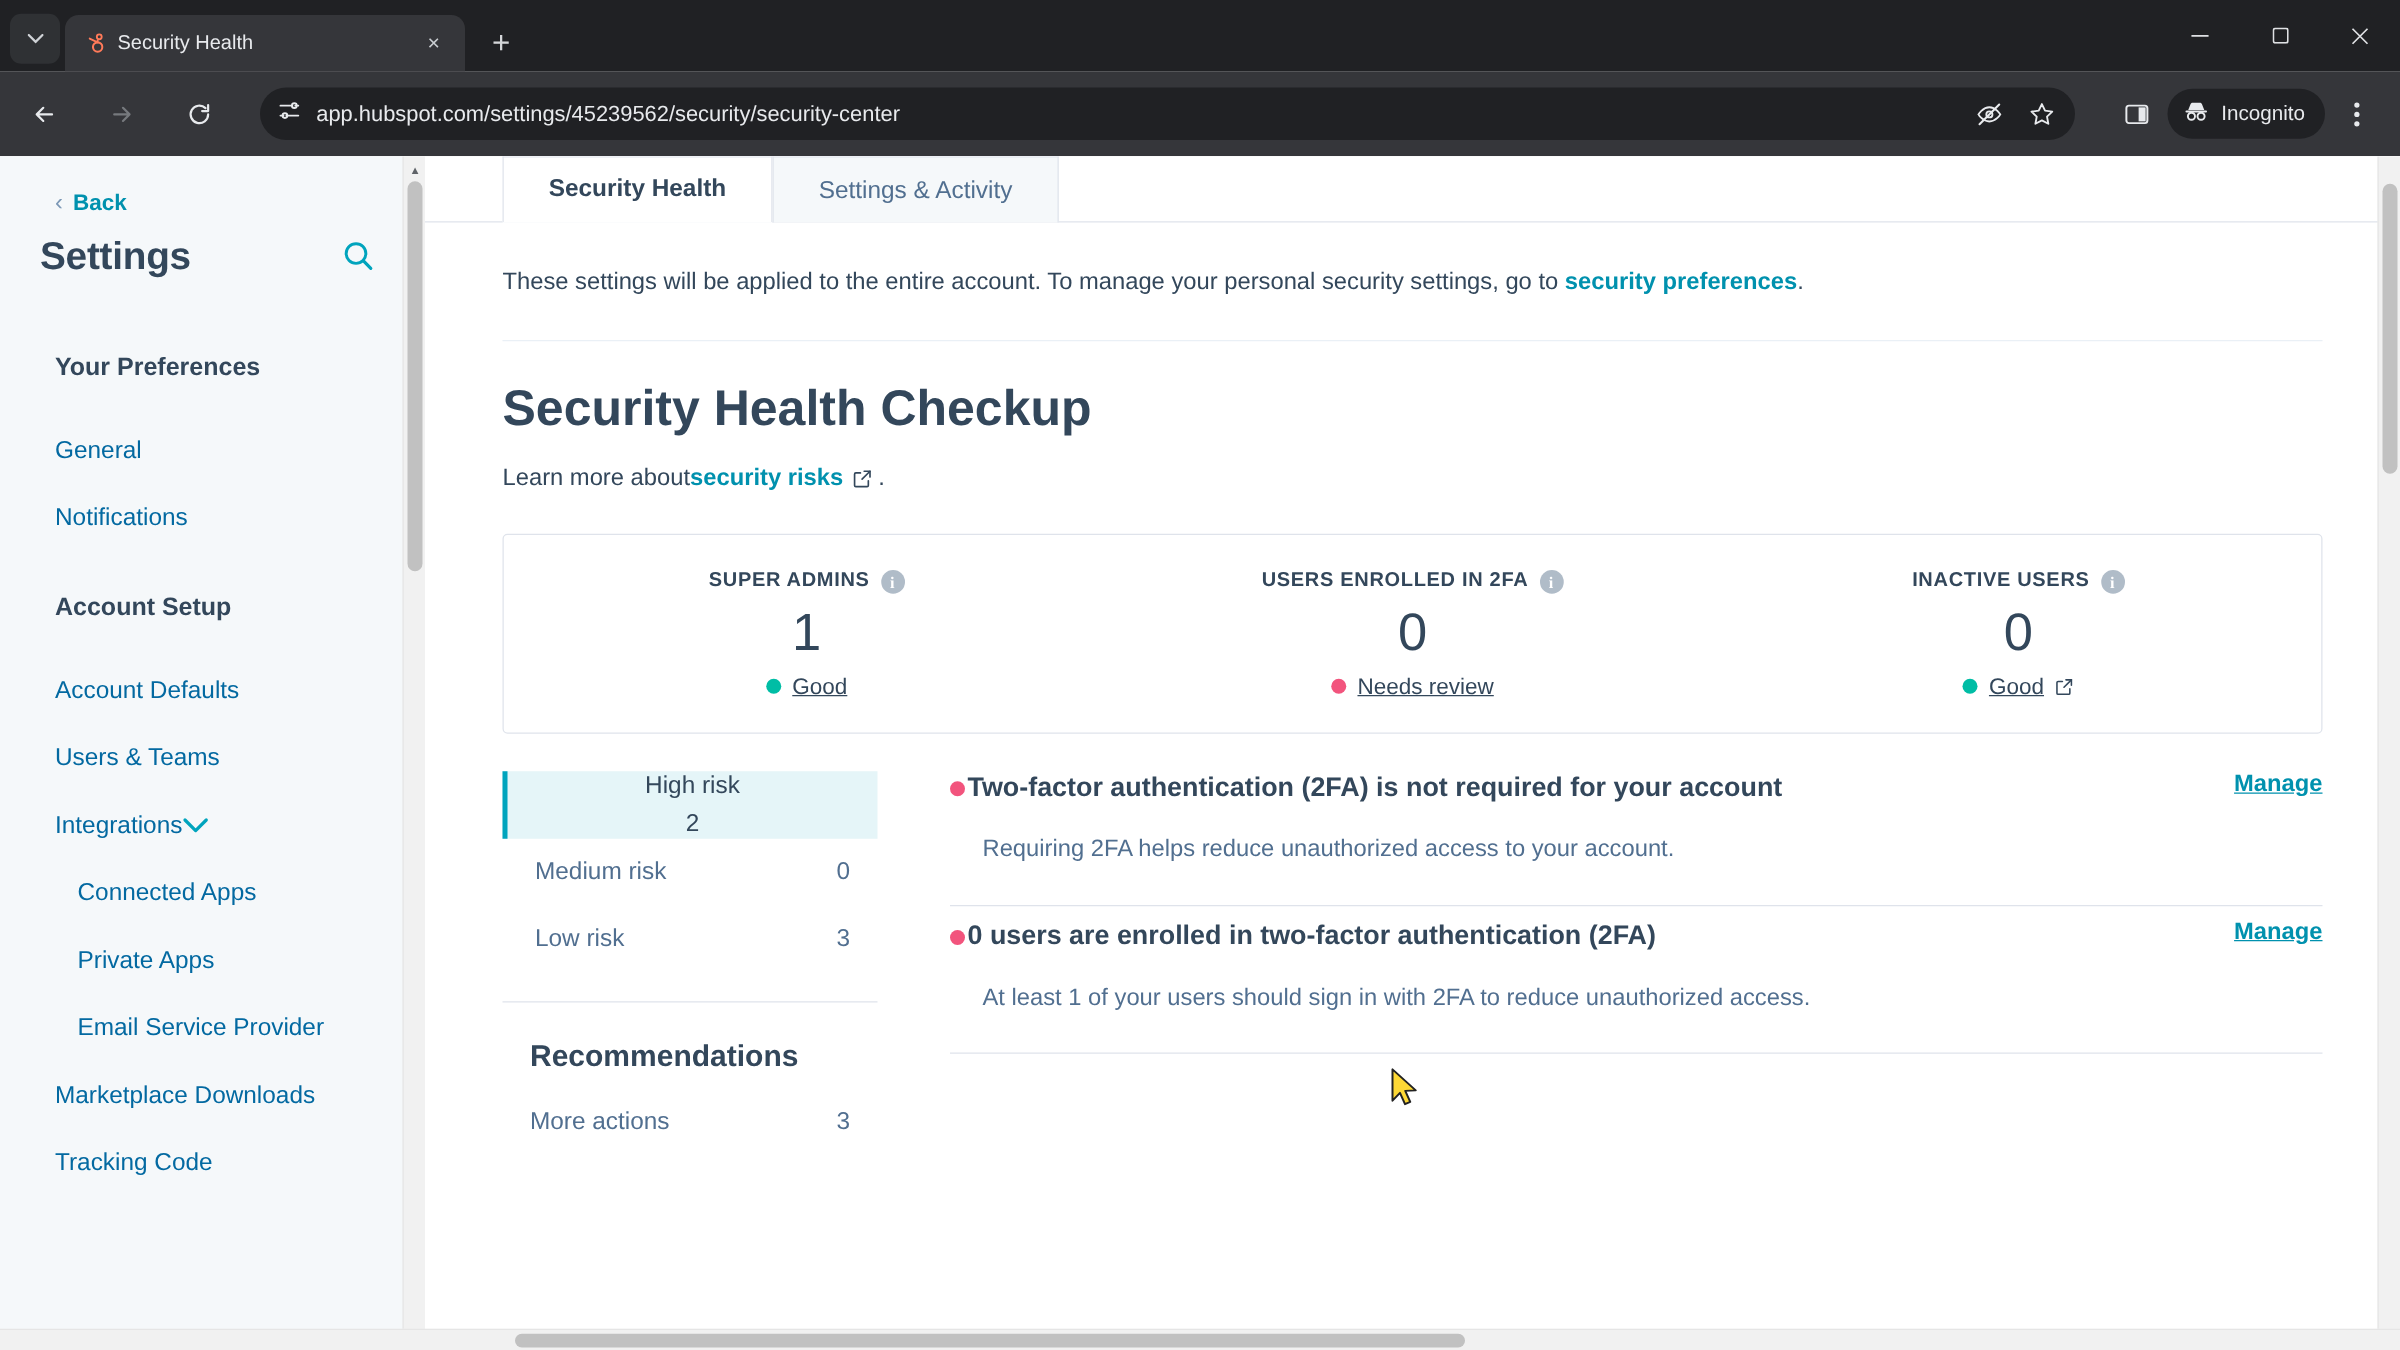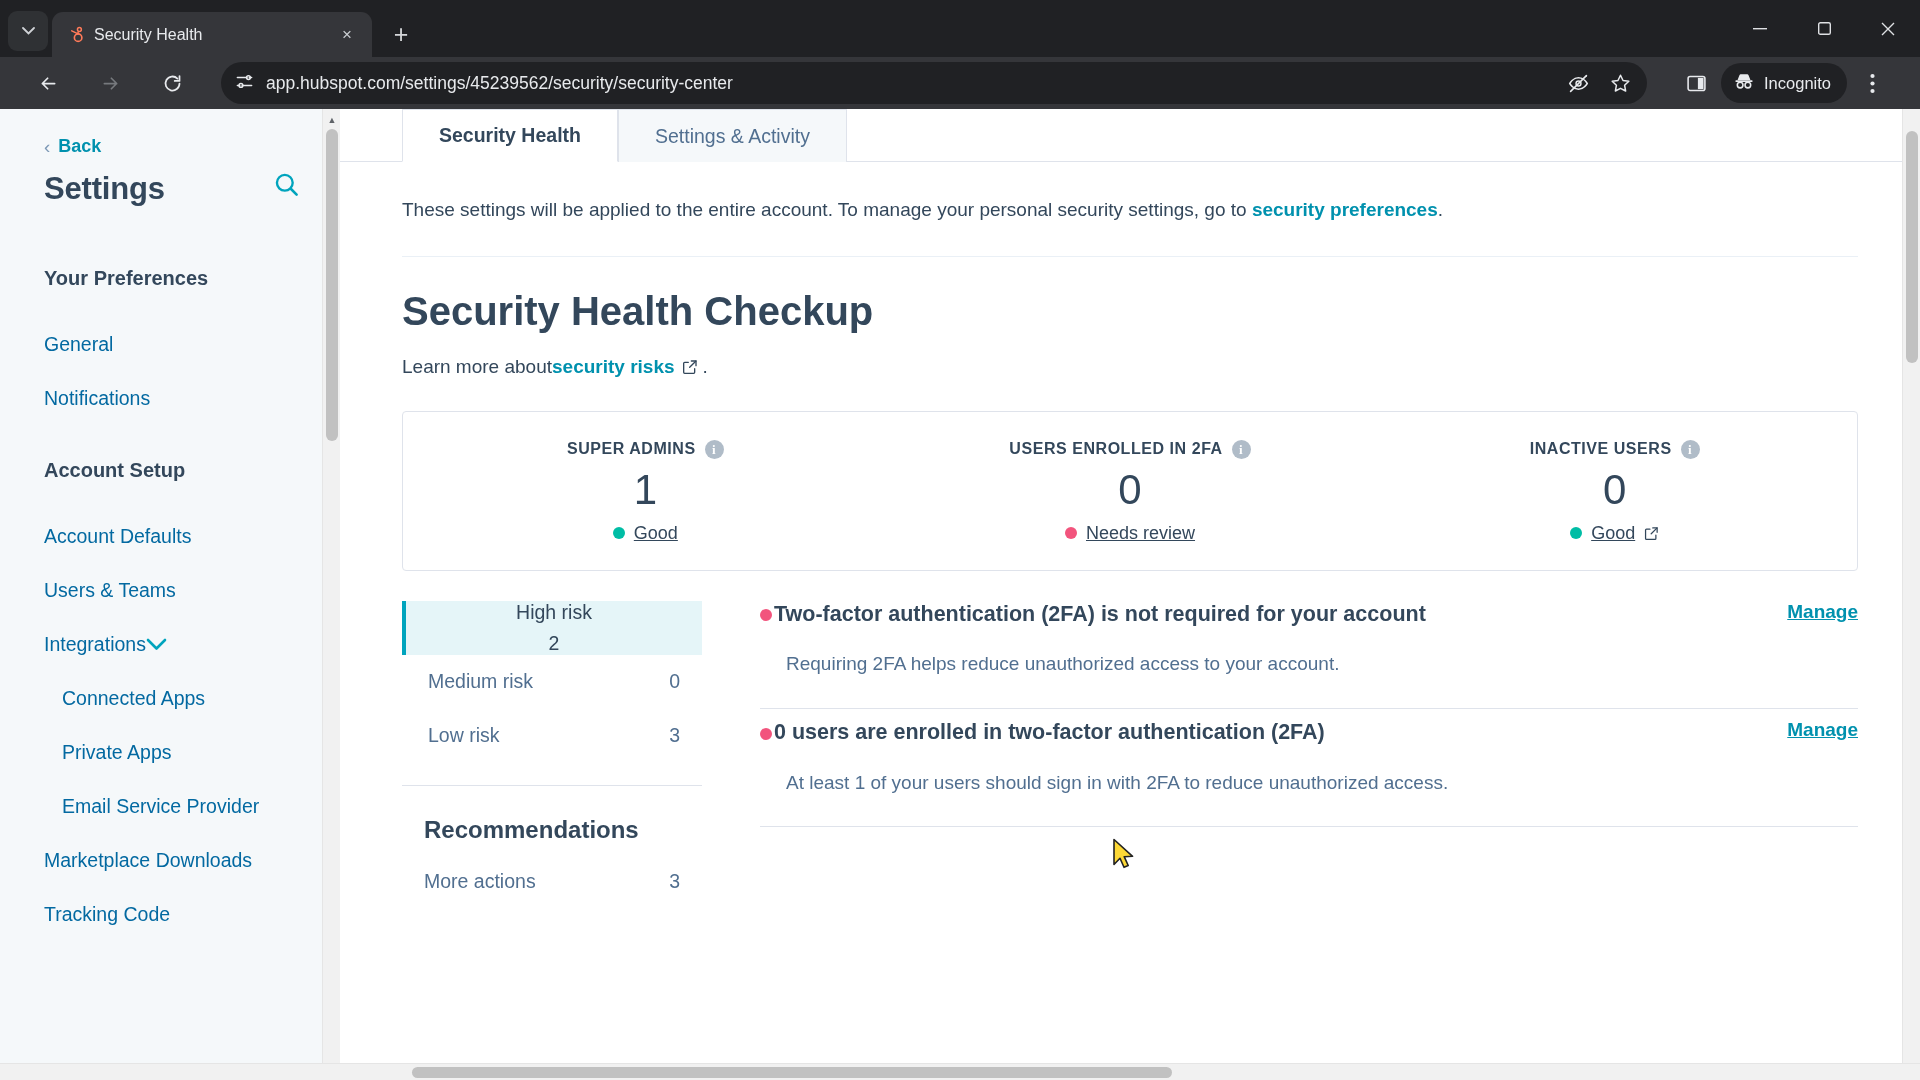--- a/index.html
+++ b/index.html
@@ -47,22 +47,22 @@
     color: #d4d6d9; font-size: 25px; font-weight: 300; line-height: 1;
   }
   .winctl { position: absolute; right: 0; top: 0; height: 57px; display: flex; }
   .winctl > div {
     width: 64px; height: 57px;
     display: flex; align-items: center; justify-content: center;
     color: #dfe1e4;
   }
 
   .toolbar {
-    height: 52px; background: #35363a;
-    display: flex; align-items: center; padding: 0 27px; gap: 20px;
+    height: 68px; background: #35363a;
+    display: flex; align-items: center; padding: 0 14px; gap: 20px;
   }
   .navbtn {
     width: 42px; height: 42px; border-radius: 50%;
     display: flex; align-items: center; justify-content: center;
     color: #e8eaed; flex: 0 0 auto;
   }
   .navbtn.disabled { color: #76797d; }
   .omnibox {
     flex: 1; height: 42px; background: #202124; border-radius: 21px;
     display: flex; align-items: center; padding: 0 8px 0 14px; gap: 12px;
@@ -86,22 +86,22 @@
     width: 340px; flex: 0 0 340px; background: #f5f8fa;
     padding: 24px 0 0 0; position: relative; overflow: hidden;
   }
   .back-row {
     display: flex; align-items: center; gap: 8px;
     padding: 0 0 0 44px; margin-bottom: 12px; height: 26px;
   }
   .back-chev { color: #7c98b6; font-size: 19px; line-height: 1; }
   .back-text { color: #0091ae; font-size: 18px; font-weight: 700; }
   .settings-row {
-    display: flex; align-items: flex-start; justify-content: space-between;
-    padding: 0 40px 0 44px; margin-bottom: 60px;
+    display: flex; align-items: flex-end; justify-content: space-between;
+    padding: 0 40px 0 32px; margin-bottom: 60px;
   }
   .settings-title { font-size: 31px; font-weight: 700; color: #33475b; letter-spacing: -0.2px; }
   .sb-group-title {
     font-size: 20px; font-weight: 700; color: #33475b;
     padding: 0 0 0 44px; margin-bottom: 27px;
   }
   .sb-item {
     font-size: 19.5px; color: #0369a1;
     padding: 0 40px 0 44px; height: 54px; display: flex; align-items: center;
     justify-content: flex-start;

